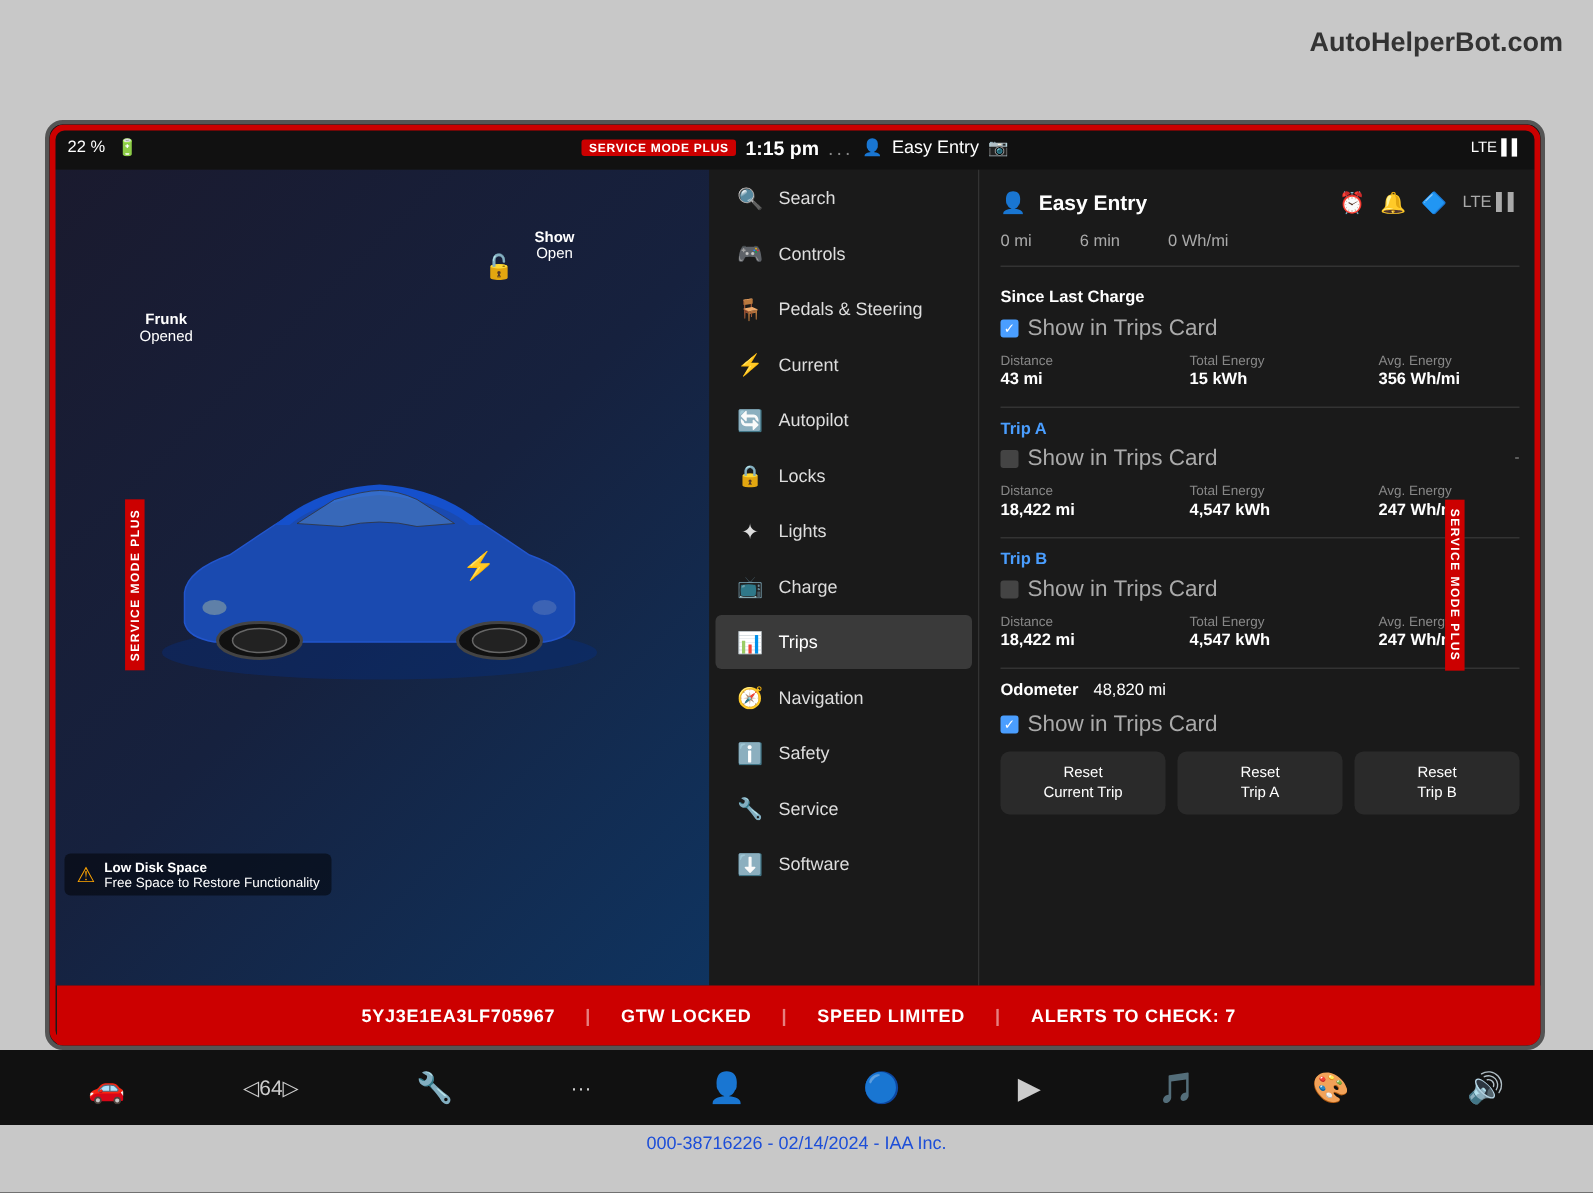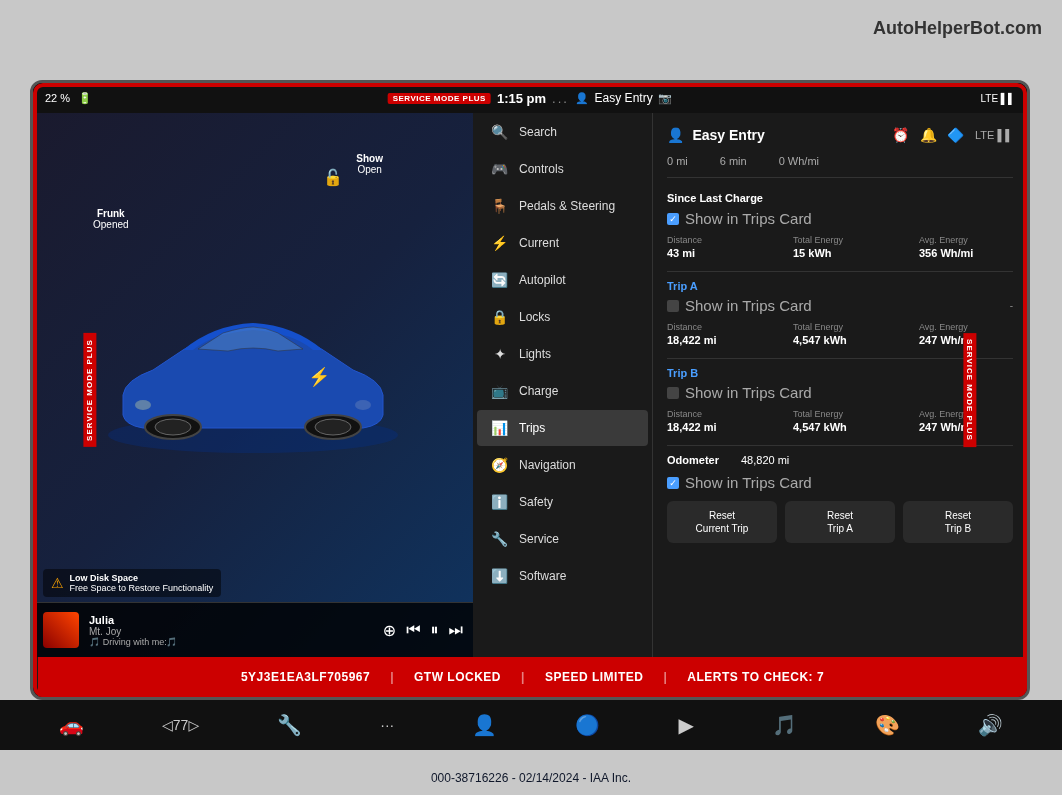--- a/index.html
+++ b/index.html
@@ -389,21 +389,21 @@
     .trip-label {
       color: #4a9eff;
       font-size: 11px;
       font-weight: bold;
       margin-bottom: 5px;
     }
 
     .odometer-row {
       display: flex;
       align-items: center;
-      gap: 22px;
+      gap: 10px;
       margin-bottom: 8px;
     }
 
     .odometer-label {
       color: white;
       font-size: 11px;
       font-weight: bold;
     }
 
     .odometer-value {
@@ -454,24 +454,24 @@
 
     .taskbar-icon {
       color: #ccc;
       font-size: 20px;
       cursor: pointer;
     }
 
     
     .bottom-info {
       position: absolute;
-      bottom: 10px;
+      bottom: 26px;
       left: 50%;
       transform: translateX(-50%);
-      color: #0f172a;
+      color: #1d4ed8;
       font-size: 12px;
       white-space: nowrap;
     }
 
     .trunk-label {
       position: absolute;
       top: 40px;
       right: 90px;
       color: white;
       text-align: center;
@@ -593,34 +593,20 @@
     </div>
 
     <div class="low-disk-warning">
       <span class="warning-icon">⚠</span>
       <div class="warning-text">
         <div style="font-weight:bold;">Low Disk Space</div>
         <div>Free Space to Restore Functionality</div>
       </div>
     </div>
 
-    <div class="music-player">
-      <div class="album-art"></div>
-      <div class="song-info">
-        <div class="song-name">Julia</div>
-        <div class="song-artist">Mt. Joy</div>
-        <div class="song-status">🎵 Driving with me:🎵</div>
-      </div>
-      <div class="music-controls">
-        <button class="music-btn">⊕</button>
-        <button class="music-btn">⏮</button>
-        <button class="music-btn">⏸</button>
-        <button class="music-btn">⏭</button>
-      </div>
-    </div>
   </div>
 
   <div class="right-content">
 
     <div class="menu-sidebar">
       <div class="menu-item">
         <span class="menu-icon">🔍</span>
         <span>Search</span>
       </div>
       <div class="menu-item">
@@ -793,21 +779,21 @@
     <span class="alert-separator">|</span>
     <span>SPEED LIMITED</span>
     <span class="alert-separator">|</span>
     <span>ALERTS TO CHECK: 7</span>
   </div>
 
 </div>
 
 <div class="taskbar" style="top:700px;bottom:auto;height:50px;width:1062px;left:0;position:absolute;">
   <span class="taskbar-icon">🚗</span>
-  <span class="taskbar-icon" style="font-size:14px;">◁77▷</span>
+  <span class="taskbar-icon" style="font-size:14px;">◁64▷</span>
   <span class="taskbar-icon" style="color:#ff4444;">🔧</span>
   <span class="taskbar-icon" style="font-size:14px;">···</span>
   <span class="taskbar-icon">👤</span>
   <span class="taskbar-icon">🔵</span>
   <span class="taskbar-icon">▶</span>
   <span class="taskbar-icon" style="color:#1db954;">🎵</span>
   <span class="taskbar-icon">🎨</span>
   <span class="taskbar-icon">🔊</span>
 </div>
 

